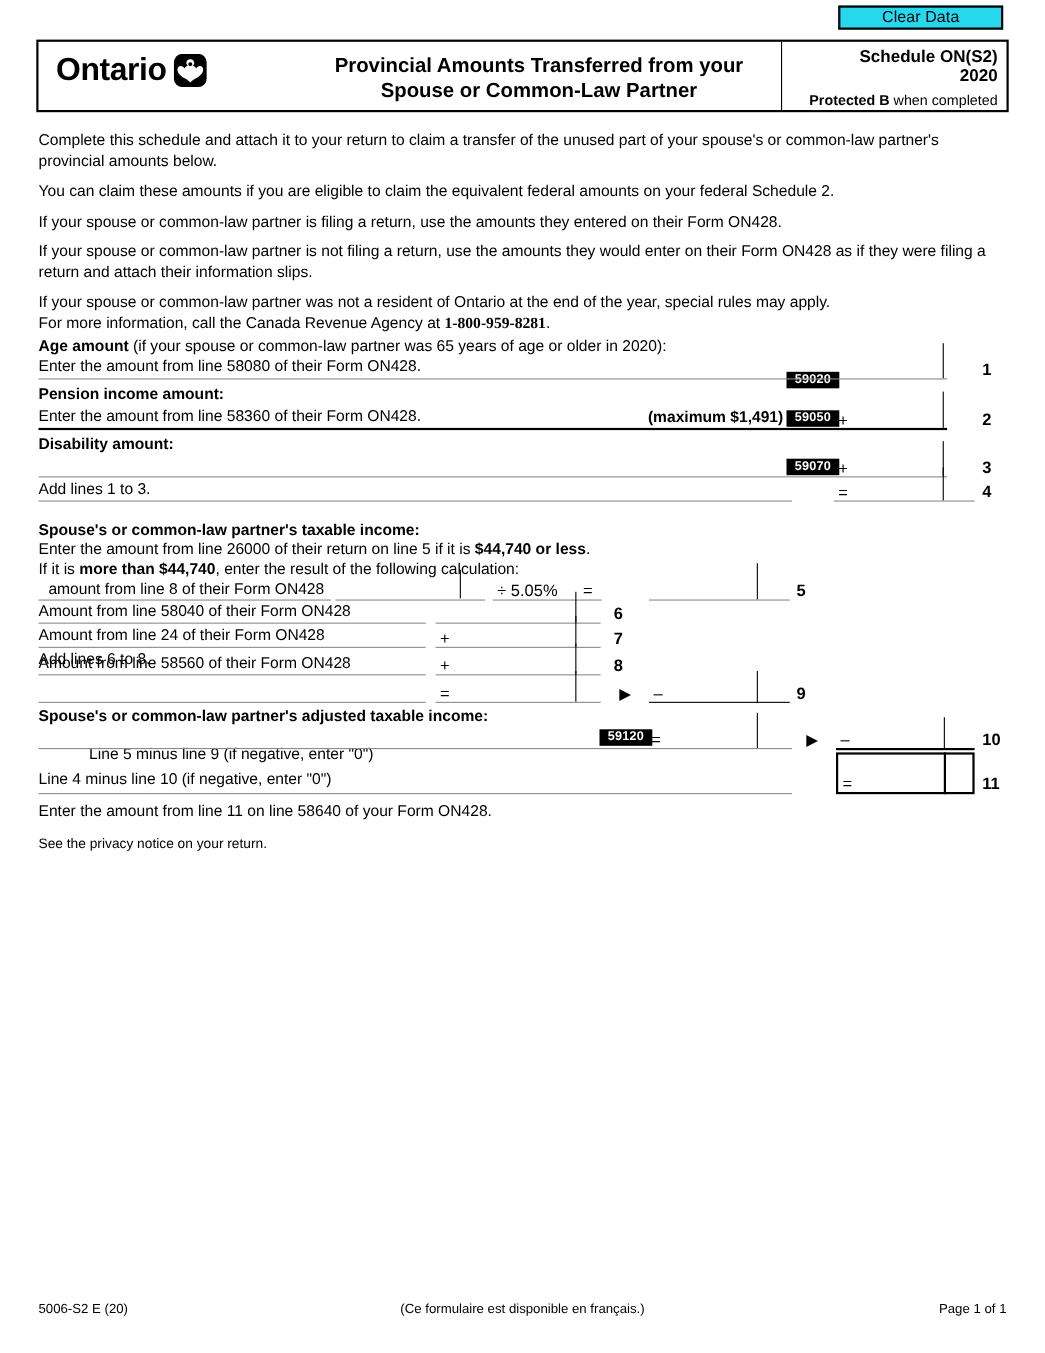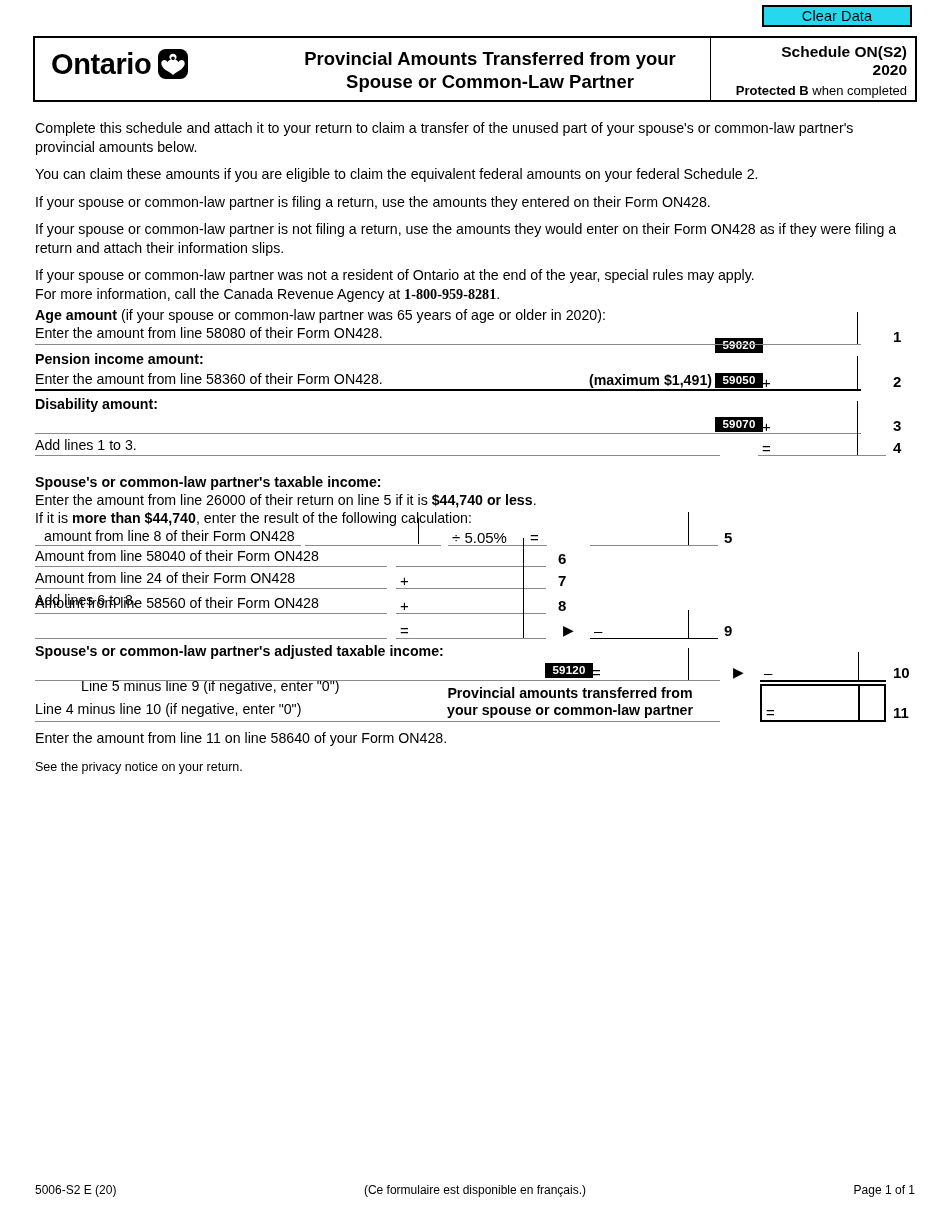--- a/index.html
+++ b/index.html
@@ -386,24 +386,20 @@
   <div class="rule grey" style="left:35px; top:680px; width:685px;"></div>
   <div class="arrow" style="left:733px; top:665px;">▶</div>
   <div class="op" style="left:764px; top:665px;">–</div>
   <input class="cell" style="left: 780px; top: 663px; width: 74px; height: 17px;">
   <div class="vdiv" style="left:858px; top:652px; height:28px;"></div>
   <input class="cell" style="left: 861px; top: 663px; width: 22px; height: 17px;">
   <div class="rule thick" style="left:760px; top:680px; width:126px;"></div>
   <div class="lineno" style="left:893px; top:665px;">10</div>
 
   <div class="lbl" style="left:35px; top:701px;">Line 4 minus line 10 (if negative, enter "0")</div>
-  <div class="ptitle" style="left:420px; top:685px; width:300px;">
-    <div>Provincial amounts transferred from</div>
-    <div>your spouse or common-law partner</div>
-  </div>
   <div class="rule grey" style="left:35px; top:721px; width:685px;"></div>
   <div class="boxed" style="left:760px; top:684px; width:126px; height:38px;"></div>
   <div class="vdiv thick" style="left:858px; top:684px; height:38px;"></div>
   <div class="op" style="left:766px; top:705px;">=</div>
   <input class="cell" style="left: 778px; top: 702px; width: 76px; height: 17px;">
   <input class="cell" style="left: 861px; top: 702px; width: 22px; height: 17px;">
   <div class="lineno" style="left:893px; top:705px;">11</div>
 
   <div class="lbl" style="left:35px; top:730px;">Enter the amount from line 11 on line 58640 of your Form ON428.</div>
 

